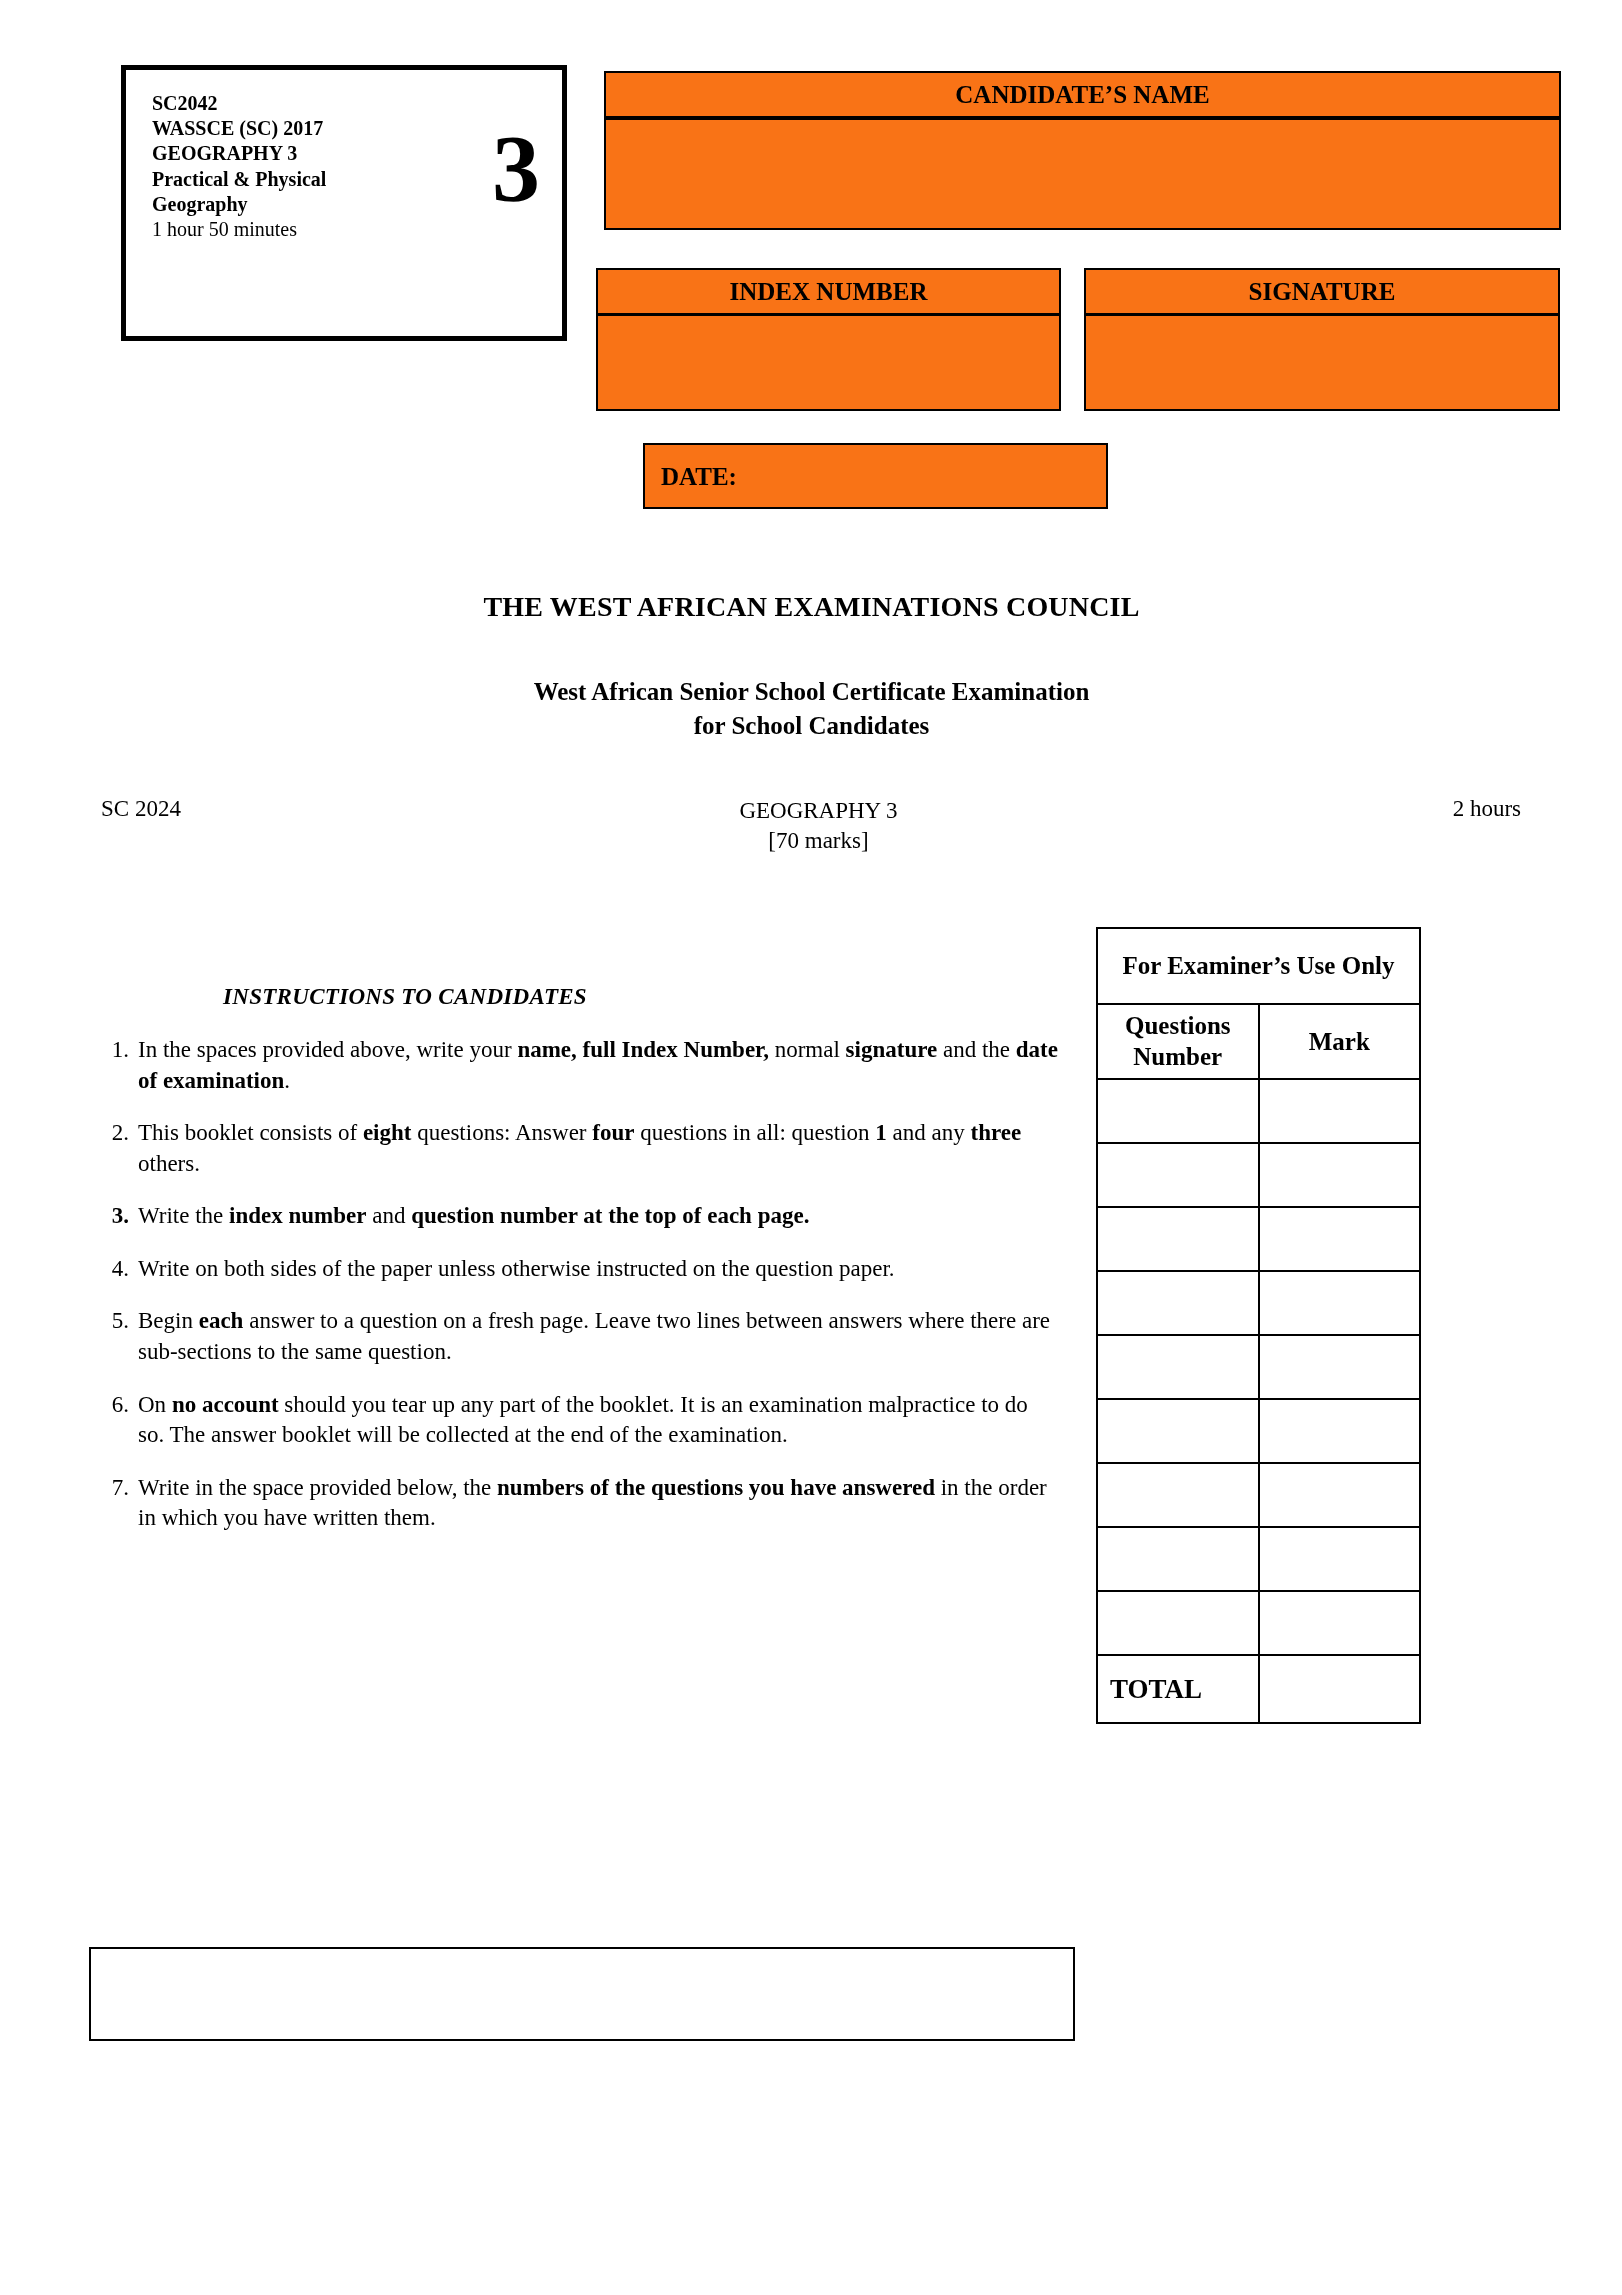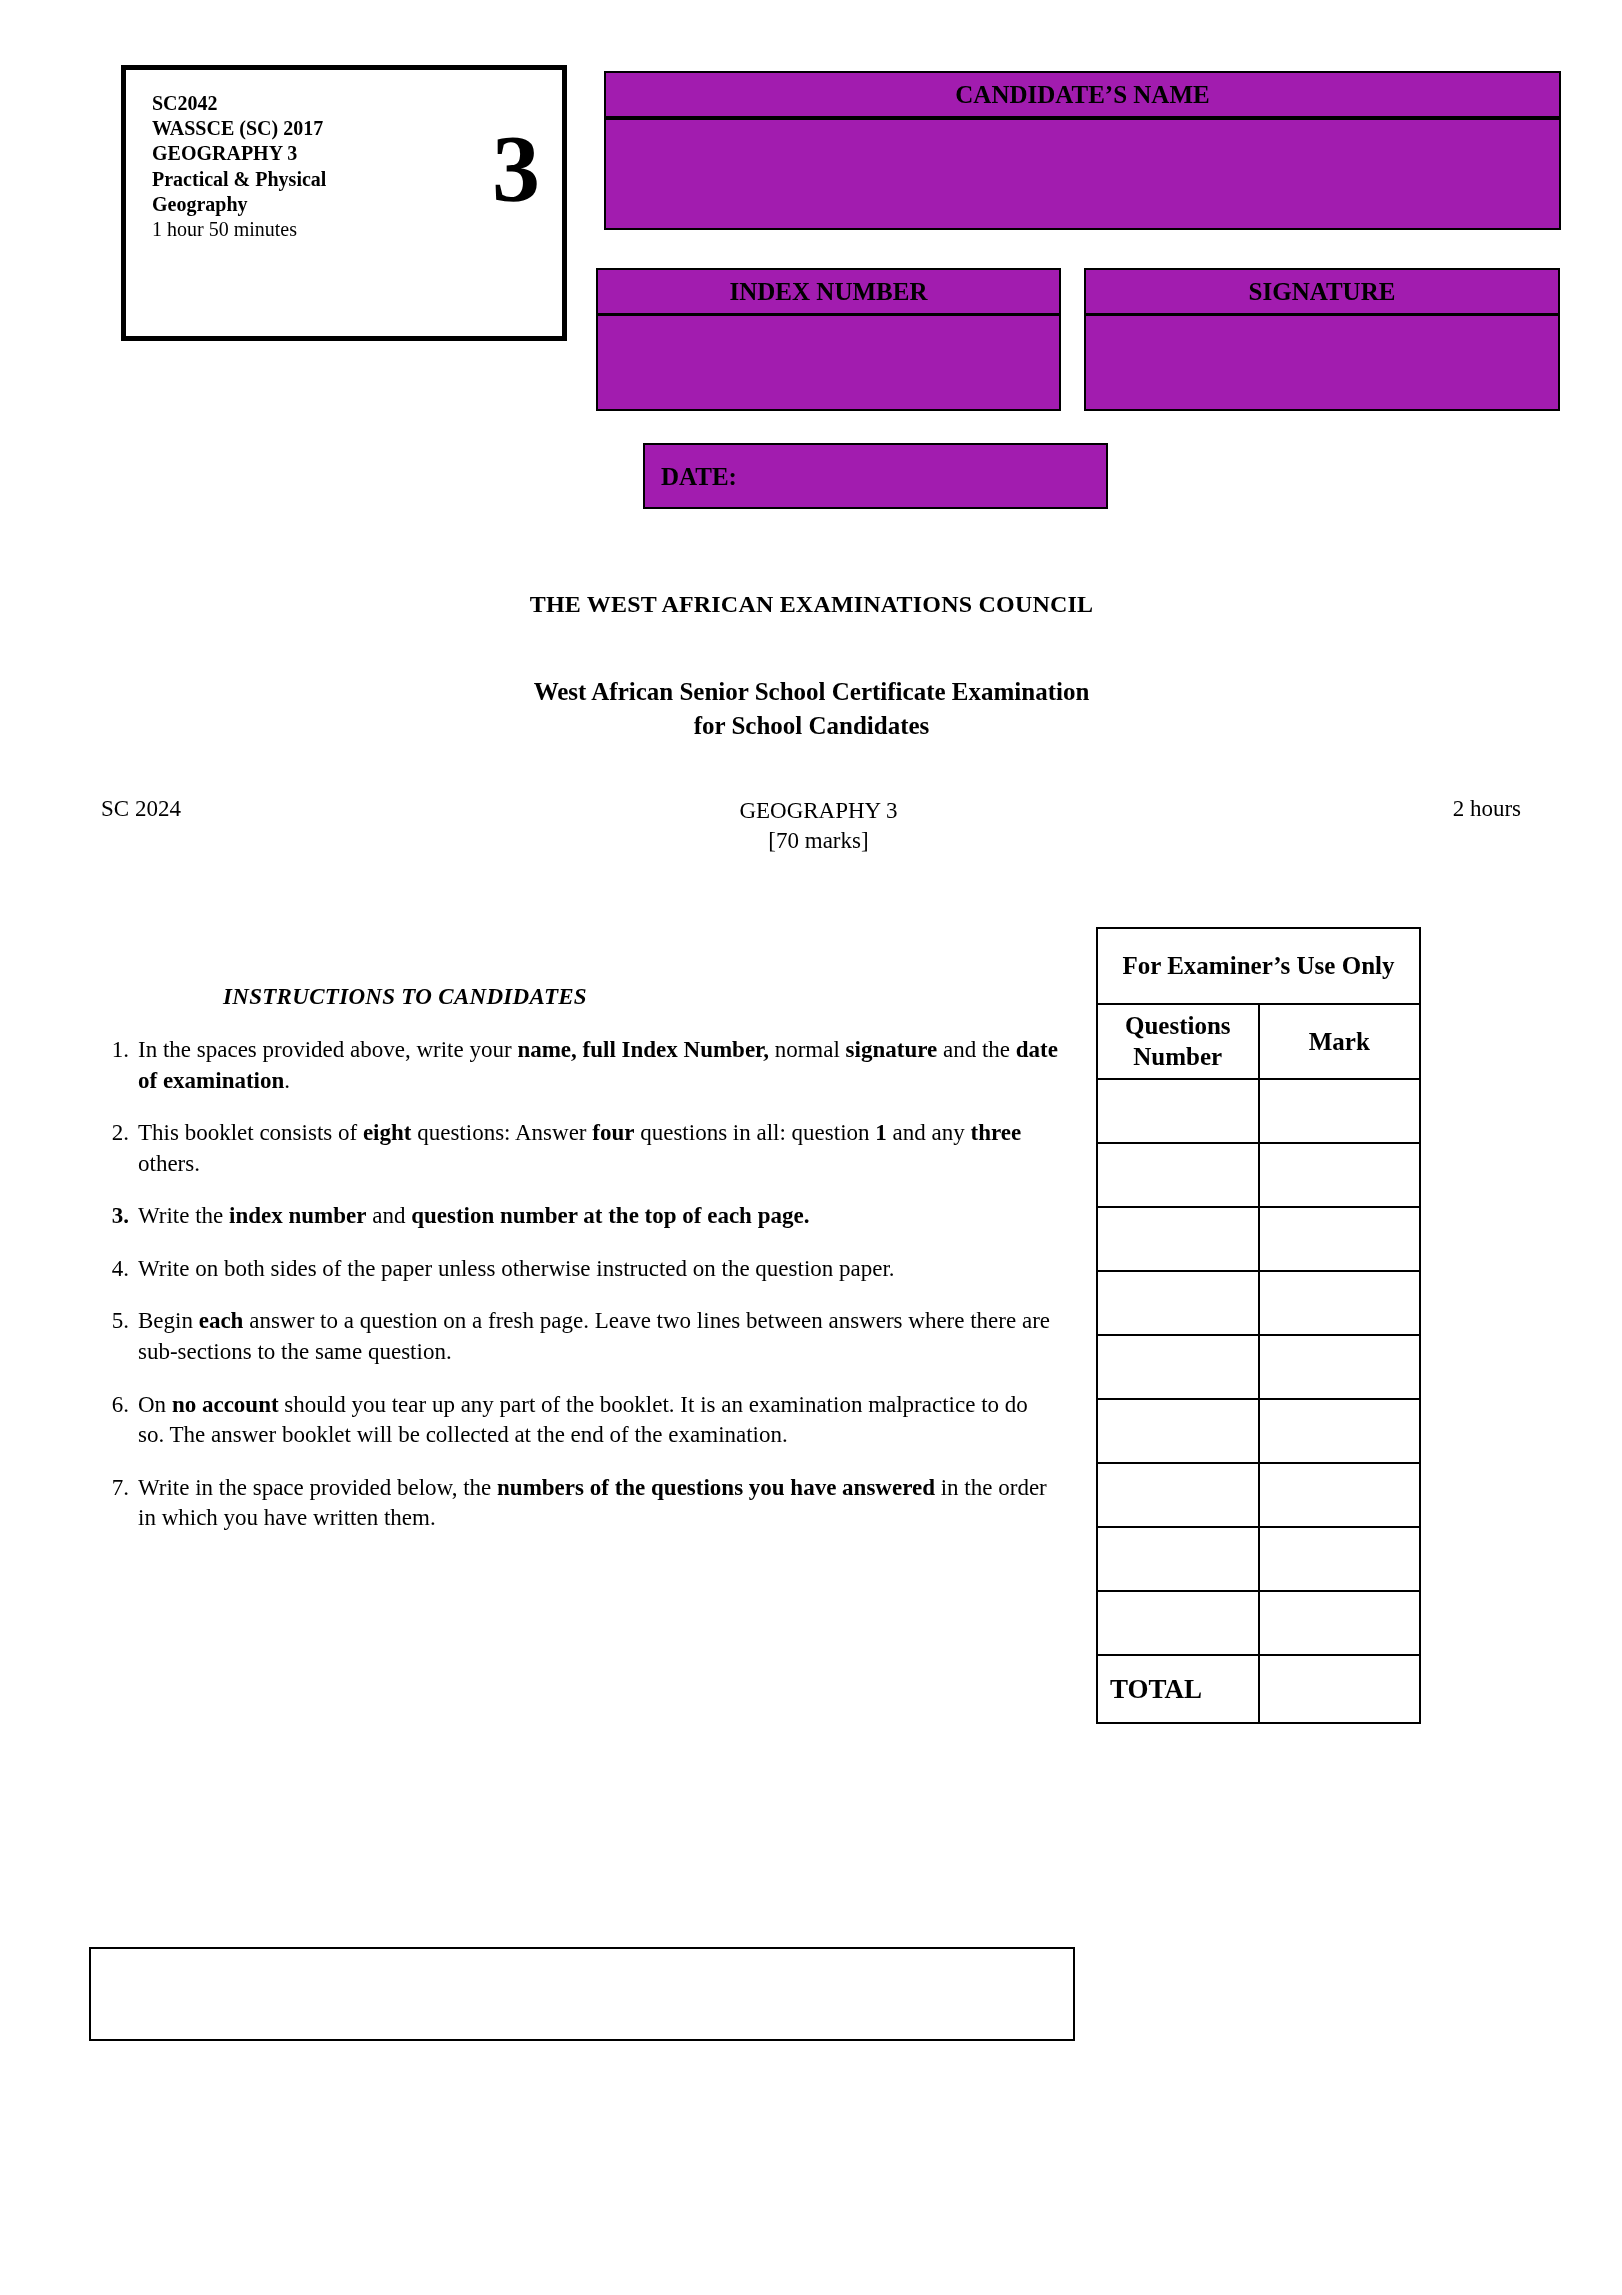--- a/index.html
+++ b/index.html
@@ -57,21 +57,21 @@
     font-weight: bold;
     line-height: 1;
     font-family: "Liberation Serif", serif;
   }
 
   
   .box {
     position: absolute;
     border: 2.5px solid #000;
     box-sizing: border-box;
-    background: #a21caf;
+    background: #f97316;
   }
   .box-label {
     font-size: 25px;
     font-weight: bold;
     text-align: center;
     line-height: 1;
   }
   .box-label-left {
     text-align: left;
   }
@@ -134,21 +134,21 @@
     padding-left: 16px;
   }
 
   
   .council-title {
     position: absolute;
     left: 0;
     top: 591px;
     width: 1623px;
     text-align: center;
-    font-size: 24px;
+    font-size: 28px;
     font-weight: bold;
     letter-spacing: 0.2px;
   }
   .exam-title {
     position: absolute;
     left: 0;
     top: 675px;
     width: 1623px;
     text-align: center;
     font-size: 25px;

